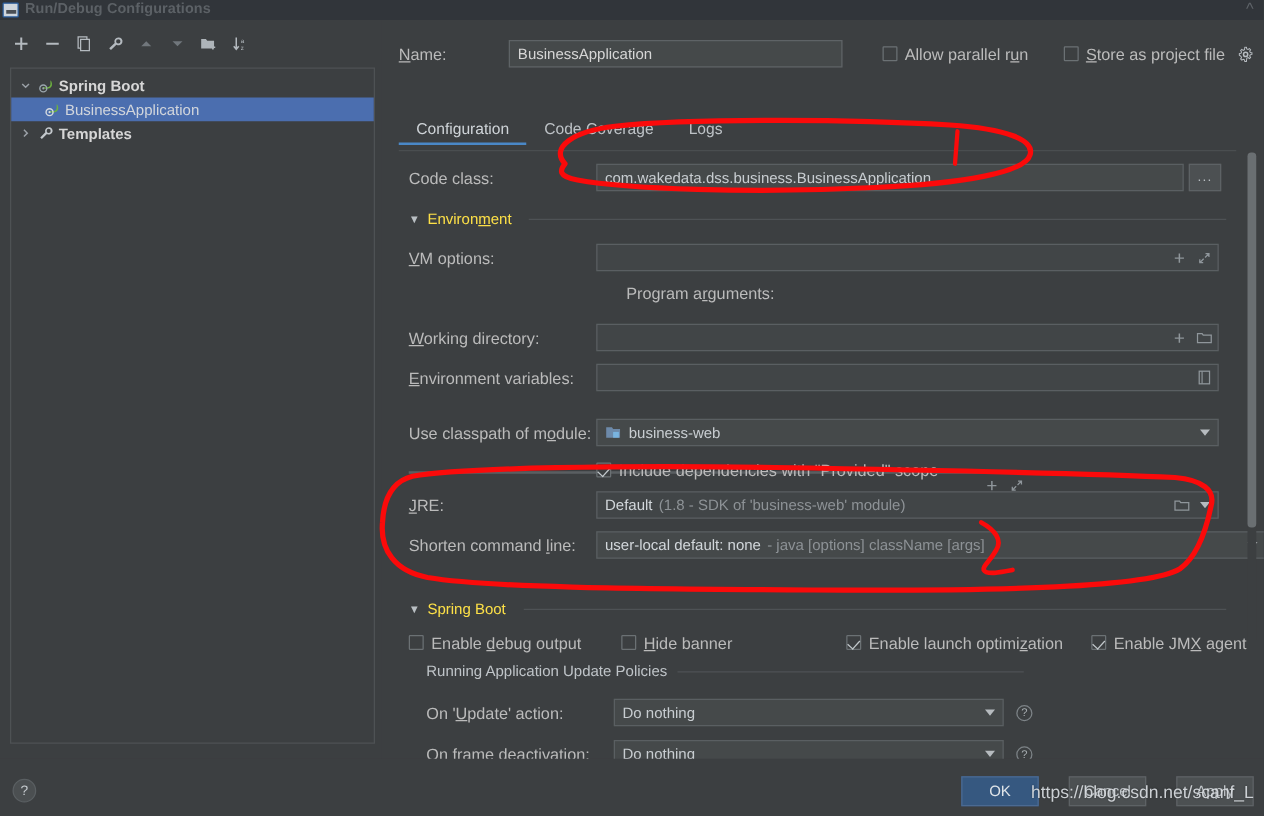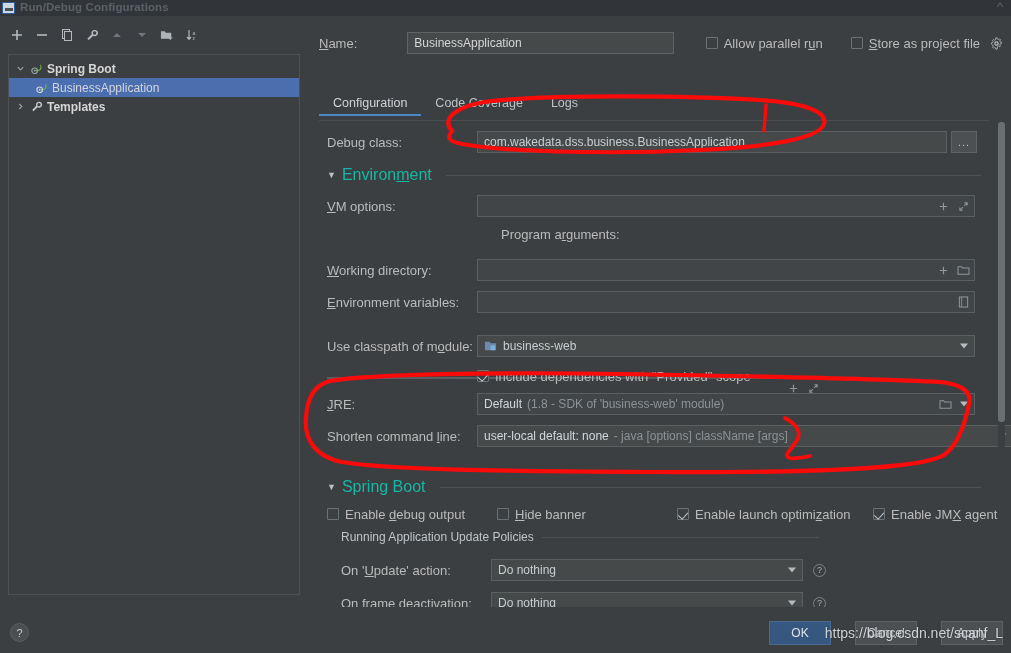--- a/index.html
+++ b/index.html
@@ -162,21 +162,21 @@
     background: #4c5052; border: 1px solid #5d6265;
     color: #b9bfc3; display: flex; align-items: center; justify-content: center;
     font-size: 11px; letter-spacing: 1px;
   }
 
   .section-hdr {
     position: absolute; left: 8px; height: 16px;
     display: flex; align-items: center; gap: 6px; right: 0;
   }
   .section-hdr .tri { color: #b9bfc3; font-size: 9px; }
-  .section-hdr .sh-txt { color: #14b8a6; font-size: 16px; white-space: nowrap; text-align: right; }
+  .section-hdr .sh-txt { color: #fde047; font-size: 12px; white-space: nowrap; text-align: right; }
   .section-hdr .rule { flex: 1; height: 1px; background: #4e5255; margin-left: 8px; }
 
   .sub-hdr {
     position: absolute; left: 22px; height: 16px; right: 170px;
     display: flex; align-items: center;
   }
   .sub-hdr .sh-txt { color: #bfc4c8; font-size: 12px; white-space: nowrap; }
   .sub-hdr .rule { flex: 1; height: 1px; background: #4e5255; margin-left: 8px; }
 
   .combo-arrow {
@@ -370,21 +370,21 @@
 
     <div class="tabs">
       <div class="tab active">Configuration</div>
       <div class="tab">Code Coverage</div>
       <div class="tab">Logs</div>
     </div>
 
     <div class="content">
 
       <div class="frow" style="top:10px; left:8px; right:0;">
-        <span class="lbl">Debug class:</span>
+        <span class="lbl">Code class:</span>
         <div class="field" style="width:470px;">
           <span>com.wakedata.dss.business.BusinessApplication</span>
         </div>
         <div class="btn-dots">...</div>
       </div>
 
       <div class="section-hdr" style="top:46px; right:8px;">
         <span class="tri">▼</span>
         <span class="sh-txt">Environ<span class="u">m</span>ent</span>
         <span class="rule"></span>

